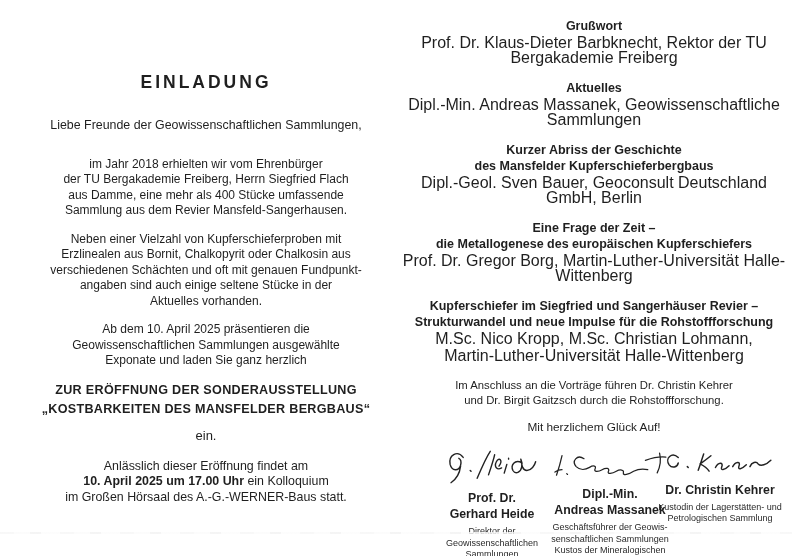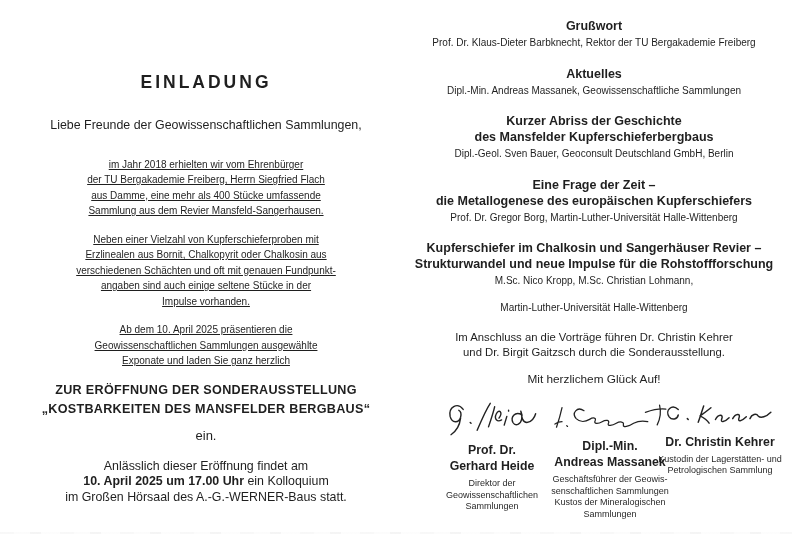--- a/index.html
+++ b/index.html
@@ -13,33 +13,33 @@
   }
   .col { position: absolute; text-align: center; }
   .left-col  { left: 24px;  top: 72px; width: 364px; }
   .right-col { left: 398px; top: 18px; width: 392px; }
 
   .title {
     font-size: 17.5px; font-weight: bold; letter-spacing: 3px;
     margin: 0 0 26px 0; line-height: 20px;
   }
   .salutation { font-size: 12.4px; line-height: 15.5px; margin: 12px 0 23px 0; }
-  .para { font-size: 10px; line-height: 15.5px; margin: 0 0 13px 0; text-decoration: underline; }
+  .para { font-size: 12px; line-height: 15.5px; margin: 0 0 13px 0; }
   .para .line, .line { display: block; }
   .announce {
     font-size: 12.6px; font-weight: bold; letter-spacing: 0.3px;
     line-height: 19px; margin: 2px 0 9px 0;
   }
   .ein { font-size: 13px; margin: 0 0 13px 0; }
   .closing { font-size: 12.4px; line-height: 15.5px; margin: 16px; }
   .closing b { font-weight: bold; }
 
   .prog-item { margin: 0 0 15px 0; }
   .prog-title { font-size: 12.5px; font-weight: bold; line-height: 16px; }
-  .prog-speaker { font-size: 10px; line-height: 14.5px; margin-top: 2px; }
+  .prog-speaker { font-size: 16px; line-height: 14.5px; margin-top: 2px; }
 
   .tour-note { font-size: 11.3px; line-height: 14.5px; }
   .farewell { font-size: 11.8px; margin-top: 13px; }
 
   .sig-row { position: relative; height: 128px; margin-top: 12px; }
   .sig-col { position: absolute; top: 0; text-align: center; }
   .sig-col-1 { left: 28px;  width: 132px; }
   .sig-col-2 { left: 138px; width: 148px; }
   .sig-col-3 { left: 252px; width: 140px; }
   .sig-svg { display: block; margin: 0 auto 3px auto; }
@@ -68,21 +68,21 @@
       <span class="line">der TU Bergakademie Freiberg, Herrn Siegfried Flach</span>
       <span class="line">aus Damme, eine mehr als 400 Stücke umfassende</span>
       <span class="line">Sammlung aus dem Revier Mansfeld-Sangerhausen.</span>
     </div>
 
     <div class="para">
       <span class="line">Neben einer Vielzahl von Kupferschieferproben mit</span>
       <span class="line">Erzlinealen aus Bornit, Chalkopyrit oder Chalkosin aus</span>
       <span class="line">verschiedenen Schächten und oft mit genauen Fundpunkt-</span>
       <span class="line">angaben sind auch einige seltene Stücke in der</span>
-      <span class="line">Impulse vorhanden.</span>
+      <span class="line">Aktuelles vorhanden.</span>
     </div>
 
     <div class="para" style="margin-bottom:12px;">
       <span class="line">Ab dem 10. April 2025 präsentieren die</span>
       <span class="line">Geowissenschaftlichen Sammlungen ausgewählte</span>
       <span class="line">Exponate und laden Sie ganz herzlich</span>
     </div>
 
     <div class="announce">
       <span class="line">ZUR ERÖFFNUNG DER SONDERAUSSTELLUNG</span>
@@ -116,29 +116,29 @@
       <div class="prog-speaker">Dipl.-Geol. Sven Bauer, Geoconsult Deutschland GmbH, Berlin</div>
     </div>
 
     <div class="prog-item">
       <div class="prog-title">Eine Frage der Zeit –</div>
       <div class="prog-title">die Metallogenese des europäischen Kupferschiefers</div>
       <div class="prog-speaker">Prof. Dr. Gregor Borg, Martin-Luther-Universität Halle-Wittenberg</div>
     </div>
 
     <div class="prog-item">
-      <div class="prog-title">Kupferschiefer im Chalkosin und Sangerhäuser Revier –</div>
+      <div class="prog-title">Kupferschiefer im Siegfried und Sangerhäuser Revier –</div>
       <div class="prog-title">Strukturwandel und neue Impulse für die Rohstoffforschung</div>
       <div class="prog-speaker">M.Sc. Nico Kropp, M.Sc. Christian Lohmann,</div>
-      <div class="prog-speaker" style="margin-top:12px;">Martin-Luther-Universität Halle-Wittenberg</div>
+      <div class="prog-speaker" style="margin-top:2px;">Martin-Luther-Universität Halle-Wittenberg</div>
     </div>
 
     <div class="tour-note">
       <span class="line">Im Anschluss an die Vorträge führen Dr. Christin Kehrer</span>
-      <span class="line">und Dr. Birgit Gaitzsch durch die Sonderausstellung.</span>
+      <span class="line">und Dr. Birgit Gaitzsch durch die Rohstoffforschung.</span>
     </div>
 
     <div class="farewell">Mit herzlichem Glück Auf!</div>
 
     <div class="sig-row">
 
       <div class="sig-col sig-col-1">
         <svg class="sig-svg" width="96" height="42" viewBox="0 0 110 44" aria-hidden="true">
           <path d="M22,11 C15,2 5,9 7,19 C9,27 17,27 19,20 C20,16 19,13 17,12 M19,21 C18,29 14,36 8,40"></path>
           <path d="M30,26 l1,1"></path>

